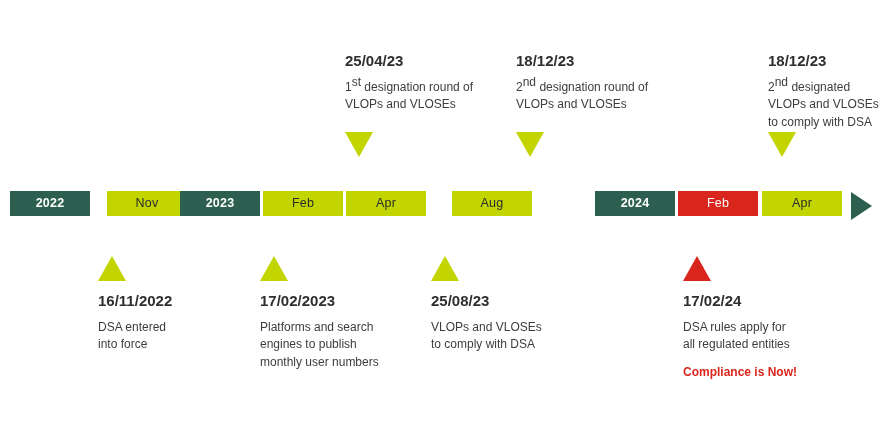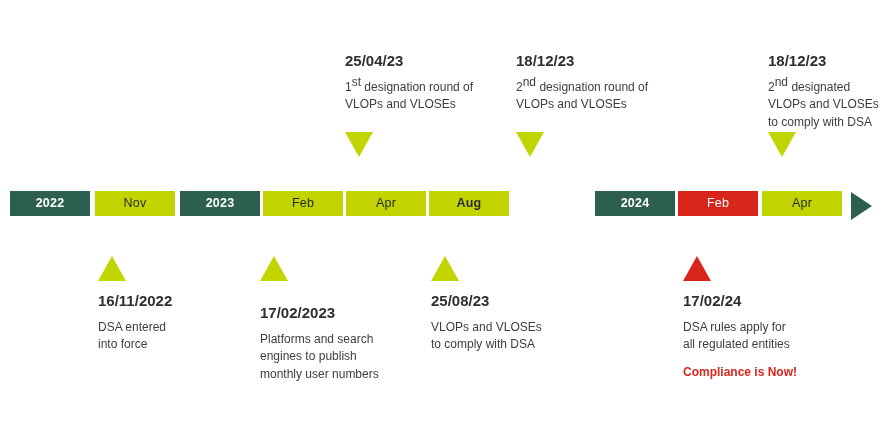--- a/index.html
+++ b/index.html
@@ -138,41 +138,41 @@
   <div class="event top" id="top-event-2" style="left: 768px; top: 52px; width: 118px;">
     <div class="event-date">18/12/23</div>
     <div class="event-text">
       <span>2</span><sup>nd</sup><span> designated VLOPs and VLOSEs to comply with DSA</span>
     </div>
   </div>
   <div class="marker-down" id="top-marker-2" style="left: 768px; top: 132px; border-top-color: rgb(194, 213, 0);"></div>
 
   <div class="axis-bar" id="axis-bar">
       <div class="segment dark" style="left: 10px;">2022</div>
-      <div class="segment green" style="left: 95px;">Nov</div>
+      <div class="segment green" style="left: 107px;">Nov</div>
       <div class="segment dark" style="left: 180px;">2023</div>
       <div class="segment green" style="left: 263px;">Feb</div>
       <div class="segment green" style="left: 346px;">Apr</div>
-      <div class="segment green" style="left: 429px; font-weight: bold;">Aug</div>
+      <div class="segment green" style="left: 452px;">Aug</div>
       <div class="segment dark" style="left: 595px;">2024</div>
       <div class="segment red" style="left: 678px;">Feb</div>
       <div class="segment green" style="left: 762px;">Apr</div>
     </div>
   <div class="axis-arrow"></div>
 
   <div class="marker-up" id="bot-marker-0" style="left: 98px; top: 256px; border-bottom-color: rgb(194, 213, 0);"></div>
   <div class="event bottom" id="bot-event-0" style="left: 98px; top: 292px; width: 150px;">
     <div class="event-date">16/11/2022</div>
     <div class="event-text" style="white-space: pre;">DSA entered
 into force</div>
 
   </div>
 
   <div class="marker-up" id="bot-marker-1" style="left: 260px; top: 256px; border-bottom-color: rgb(194, 213, 0);"></div>
-  <div class="event bottom" id="bot-event-1" style="left: 260px; top: 304px; width: 180px;">
+  <div class="event bottom" id="bot-event-1" style="left: 260px; top: 292px; width: 180px;">
     <div class="event-date">17/02/2023</div>
     <div class="event-text" style="white-space: pre;">Platforms and search
 engines to publish
 monthly user numbers</div>
 
   </div>
 
   <div class="marker-up" id="bot-marker-2" style="left: 431px; top: 256px; border-bottom-color: rgb(194, 213, 0);"></div>
   <div class="event bottom" id="bot-event-2" style="left: 431px; top: 292px; width: 170px;">
     <div class="event-date">25/08/23</div>

